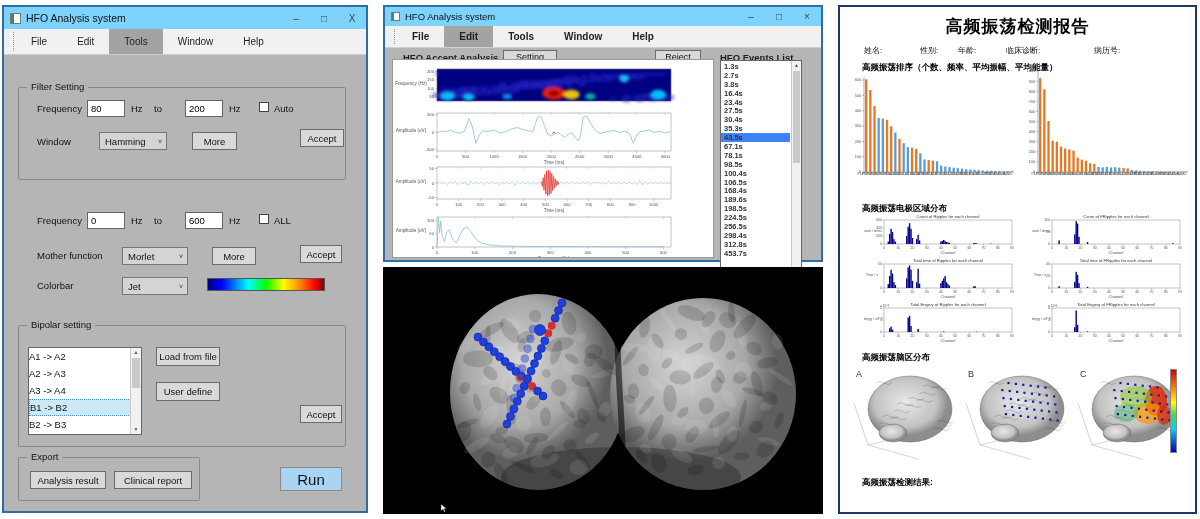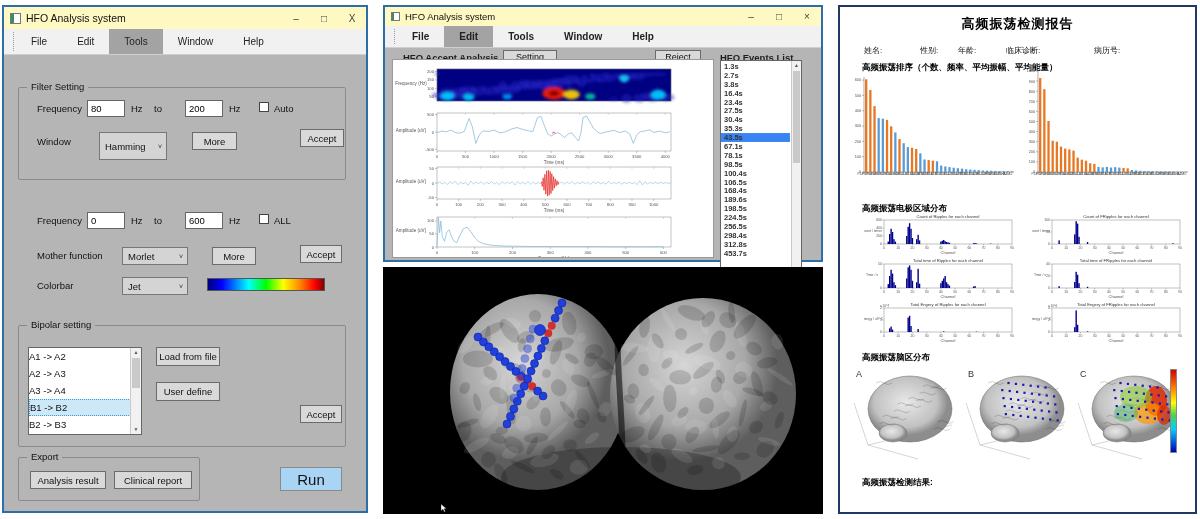--- a/index.html
+++ b/index.html
@@ -1,21 +1,21 @@
 <!DOCTYPE html>
 <html><head>
 <meta charset="utf-8">
 <style>
   html,body{margin:0;padding:0;background:#fff;}
   *{box-sizing:border-box;}
   .stage{position:relative;width:1200px;height:519px;background:#fff;overflow:hidden;
          font-family:"Liberation Sans",sans-serif;}
   .abs{position:absolute;}
   .win{position:absolute;background:#b5b5b5;border:2px solid #2d6da8;}
-  .titlebar{position:absolute;left:0;top:0;right:0;height:22px;background:#fef9c3;display:flex;align-items:center;}
+  .titlebar{position:absolute;left:0;top:0;right:0;height:22px;background:#7dd3fc;display:flex;align-items:center;}
   .appicon{width:11px;height:11px;margin-left:6px;border:1px solid #777;
            background:linear-gradient(to right,#3c8c6c 0 35%,#ffffff 35%);}
   .wtitle{font-size:10.5px;color:#111;margin-left:5px;}
   .winctls{margin-left:auto;display:flex;align-items:center;gap:0;}
   .winctl{width:28px;text-align:center;font-size:10px;color:#444;cursor:default;}
   .menubar{position:absolute;left:0;right:0;height:26px;background:#f1f1f1;border-bottom:1px solid #cfcfcf;
            display:flex;align-items:stretch;}
   .gripper{width:7px;border-right:1px dotted #9a9a9a;margin:3px 2px 3px 3px;}
   .mitem{padding:0 15px;display:flex;align-items:center;font-size:10px;color:#222;}
   .mitem.active{background:#a3a3a3;}
@@ -38,21 +38,21 @@
   .vscroll{position:absolute;top:0;bottom:0;right:0;background:#f1f1f1;border-left:1px solid #c9c9c9;}
   .varr{position:absolute;left:0;right:0;height:9px;font-size:5px;color:#555;text-align:center;line-height:9px;}
   .vthumb{position:absolute;left:1px;right:1px;background:#c9c9c9;}
   .evitem{height:8.9px;display:flex;align-items:center;padding-left:3px;font-size:7.5px;font-weight:700;color:#333;}
   .evitem.selected{background:#3b82f6;outline:1px dotted #3d9bd6;outline-offset:-1px;}
   .jetbar{position:absolute;height:13px;border:1px solid #555;
     background:linear-gradient(to right,#00007f,#0000ff 12%,#00ffff 35%,#00ff00 50%,#ffff00 65%,#ff7f00 80%,#ff0000 92%,#7f0000);}
   .runbtn{position:absolute;background:#a9d4f4;border:1px solid #8a8a8a;font-size:15px;color:#111;
           display:flex;align-items:center;justify-content:center;}
   .report{position:absolute;background:#fff;border:2px solid #1f3864;}
-  .rtitle{position:absolute;width:100%;text-align:center;font-size:13px;font-weight:700;color:#000;letter-spacing:1px;}
+  .rtitle{position:absolute;width:100%;text-align:center;font-size:17px;font-weight:700;color:#000;letter-spacing:1px;}
   .rinfo{position:absolute;font-size:8px;color:#111;white-space:nowrap;}
   .rhead{position:absolute;font-size:8.5px;font-weight:700;color:#000;white-space:nowrap;}
   .thumb-label{font-size:9px;fill:#333;}
   .cbarv{position:absolute;width:7px;border:1px solid #888;
     background:linear-gradient(to bottom,#d40000,#ff8000 22%,#ffff00 40%,#50d050 55%,#00d0ff 72%,#0000c0 100%);}
   .brainbox{position:absolute;background:#000;}
 </style>
 </head>
 <body>
 
@@ -82,21 +82,21 @@
     </div>
     <span class="lbl" style="left:33px;top:96px;">Frequency</span>
     <input class="tin" style="left: 83px; top: 93px; width: 38px; height: 17px;" value="80">
     <span class="lbl" style="left:127px;top:96px;">Hz</span>
     <span class="lbl" style="left:150px;top:96px;">to</span>
     <input class="tin" style="left: 181px; top: 93px; width: 38px; height: 17px;" value="200">
     <span class="lbl" style="left:225px;top:96px;">Hz</span>
     <span class="cb" style="left:255px;top:95px;"></span>
     <span class="lbl" style="left:270px;top:96px;">Auto</span>
     <span class="lbl" style="left:33px;top:129px;">Window</span>
-    <div class="sel" style="left:95px;top:125px;width:68px;height:28px;">
+    <div class="sel" style="left:95px;top:125px;width:68px;height:18px;">
       <span>Hamming</span>
       <span class="arrow">˅</span>
     </div>
     <div class="btn" style="left:188px;top:125px;width:45px;height:18px;">More</div>
     <div class="btn" style="left:296px;top:122px;width:44px;height:18px;">Accept</div>
 
     <span class="lbl" style="left:33px;top:208px;">Frequency</span>
     <input class="tin" style="left: 83px; top: 205px; width: 38px; height: 17px;" value="0">
     <span class="lbl" style="left:127px;top:208px;">Hz</span>
     <span class="lbl" style="left:150px;top:208px;">to</span>

